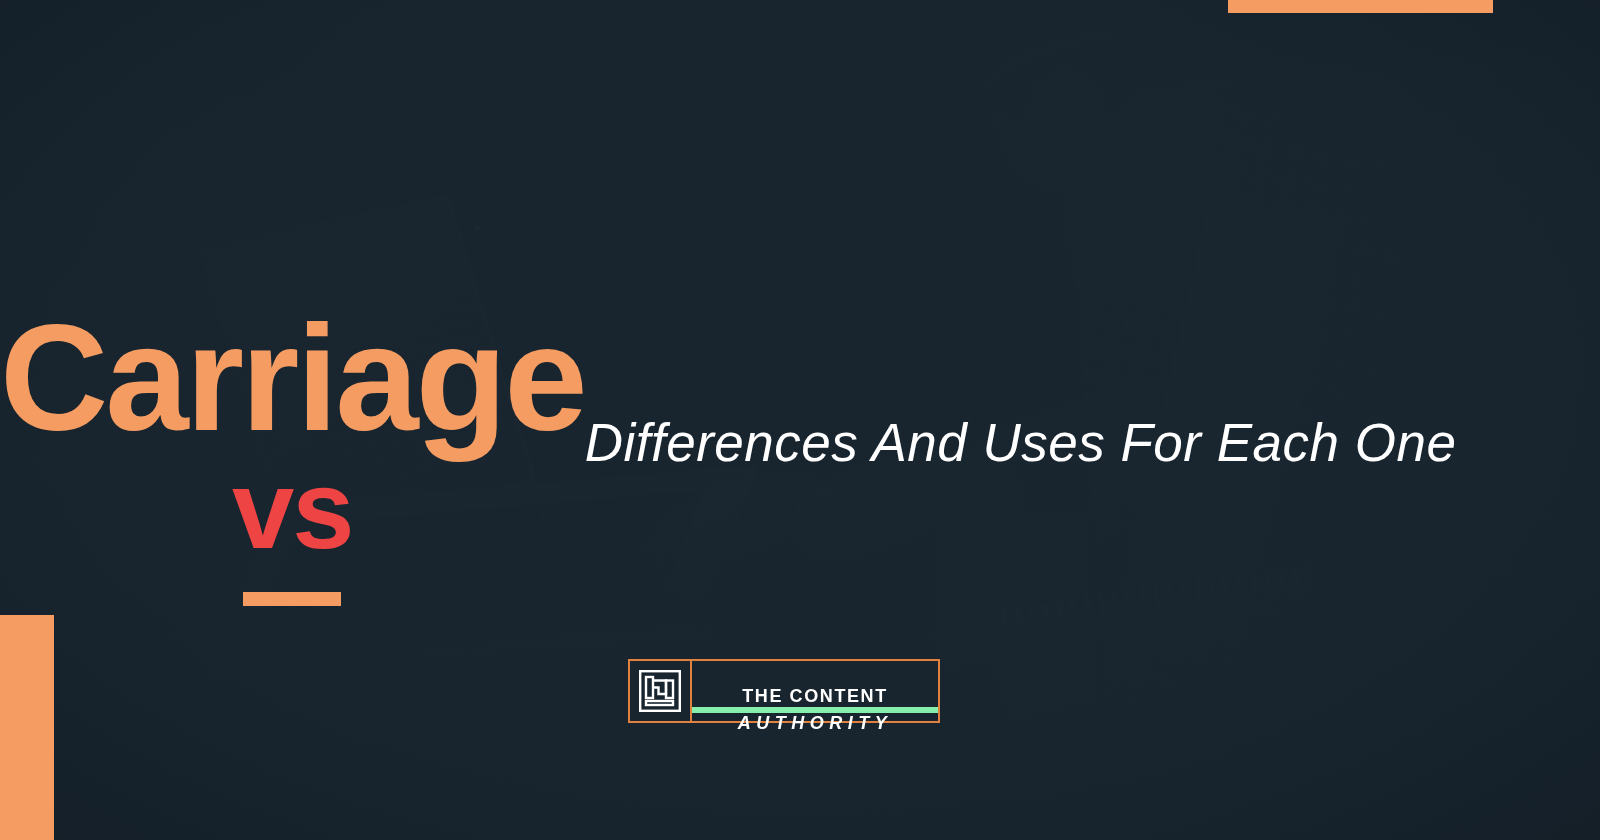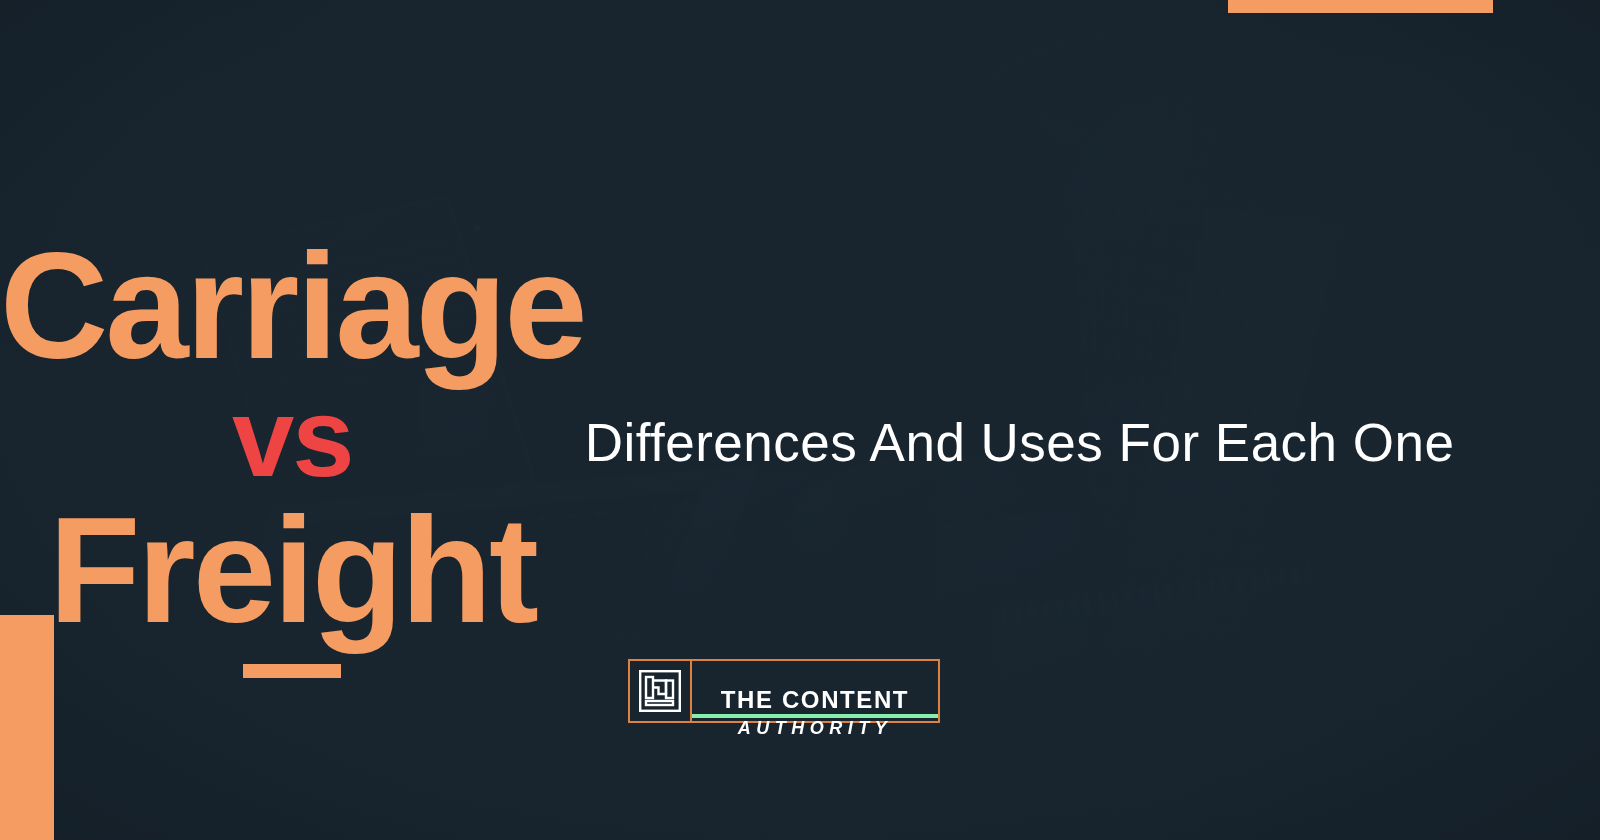--- a/index.html
+++ b/index.html
@@ -218,20 +218,21 @@
     margin:22px auto 0;
   }
 
   .subtitle {
     margin-top:44px;
     color:#ffffff;
     font-size:53px;
     font-weight:400;
     letter-spacing:.5px;
     white-space:nowrap;
+    font-style:italic;
   }
 
   
   .logo {
     position:absolute; left:628px; top:659px;
     width:312px; height:64px;
     display:flex;
     border:2px solid #e0823f;
   }
   .logo-mark {
@@ -244,23 +245,23 @@
     display:flex; flex-direction:column;
   }
   .logo-line-1, .logo-line-2 {
     flex:1;
     display:flex; align-items:center; justify-content:center;
     color:#ffffff;
     font-weight:700;
     white-space:nowrap;
   }
   .logo-line-1 {
-    font-size:24px;
+    font-size:18px;
     letter-spacing:1.6px;
-    border-bottom:4px solid #86efac;
+    border-bottom:6px solid #86efac;
     margin-top:25px;
   }
   .logo-line-2 {
     font-size:18px;
     letter-spacing:5.5px;
     font-style:italic;
   }
 </style>
 </head>
 <body>
@@ -324,21 +325,20 @@
   </div>
 
   <div class="accent-top-right"></div>
   <div class="accent-bottom-left"></div>
 
   <div class="content">
 
     <div class="title-block">
       <span class="title-line title-a">Carriage</span>
       <span class="title-line title-vs">vs</span>
-      <span class="title-line title-b">Freight</span>
       <div class="divider"></div>
     </div>
 
     <div class="subtitle">Differences And Uses For Each One</div>
   </div>
 
   <div class="logo">
     <div class="logo-mark">
       <svg width="42" height="42" viewBox="0 0 42 42" aria-hidden="true">
         <rect x="1.2" y="1.2" width="39.6" height="39.6" fill="none" stroke="#ffffff" stroke-width="2.4"></rect>

